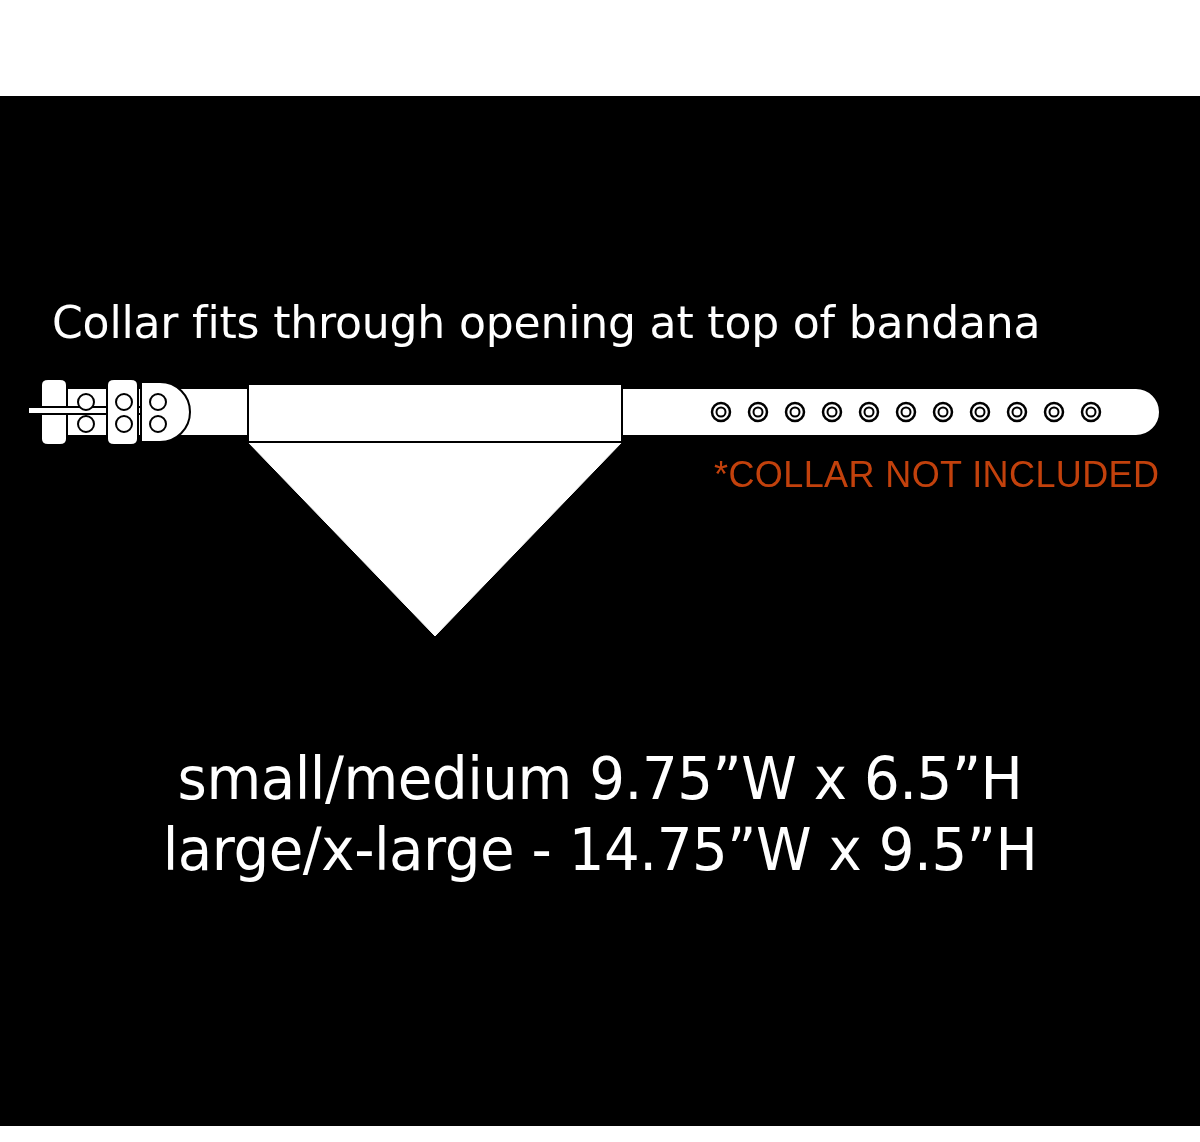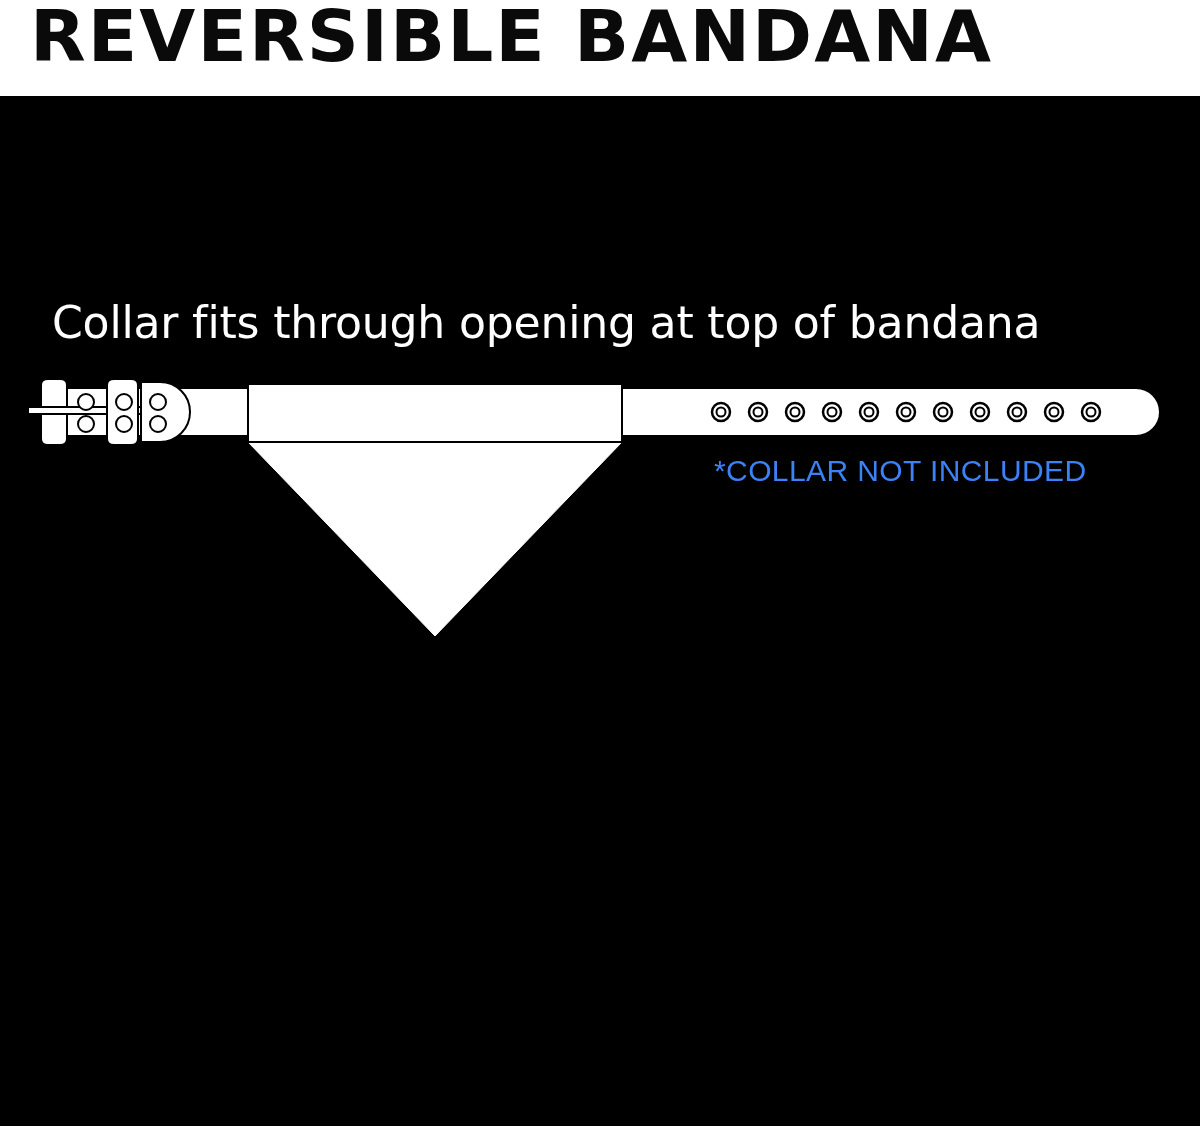--- a/index.html
+++ b/index.html
@@ -90,23 +90,23 @@
     left: 0;
     top: 0;
     width: 1200px;
     height: 1030px;
   }
 
   .note-not-included {
     position: absolute;
     left: 714px;
     top: 358px;
-    color: #3b82f6;
+    color: #c2410c;
     font-family: "Liberation Sans", sans-serif;
-    font-size: 30px;
+    font-size: 36px;
     font-weight: 400;
     letter-spacing: 0.4px;
     white-space: nowrap;
   }
 
   
   .sizes {
     position: absolute;
     left: 0;
     top: 648px;
@@ -122,23 +122,20 @@
     letter-spacing: -0.5px;
     white-space: nowrap;
     transform: scaleX(0.97);
   }
 </style>
 </head>
 <body>
 
 <div id="page">
 
-  <div class="header-band">
-    <div class="header-title">REVERSIBLE BANDANA</div>
-  </div>
 
   <div class="stage">
 
     <div class="caption-top">Collar fits through opening at top of bandana</div>
 
     <div class="collar">
       <svg width="1200" height="1030" viewBox="0 0 1200 1030" xmlns="http://www.w3.org/2000/svg">
         <g>
 
           <path d="M 60 292
@@ -222,15 +219,19 @@
       <svg width="1200" height="1030" viewBox="0 0 1200 1030" xmlns="http://www.w3.org/2000/svg">
 
         <path d="M 248 346 L 622 346 L 435 540 Z" fill="#ffffff" stroke="#ffffff" stroke-width="1"></path>
 
         <rect x="248" y="288" width="374" height="58" fill="#ffffff" stroke="#000000" stroke-width="2"></rect>
       </svg>
     </div>
 
     <div class="note-not-included">*COLLAR NOT INCLUDED</div>
 
+    <div class="sizes">
+      <div class="size-line">small/medium 9.75”W x 6.5”H</div>
+      <div class="size-line">large/x-large - 14.75”W x 9.5”H</div>
+    </div>
 
   </div>
 </div>
 
 </body></html>

